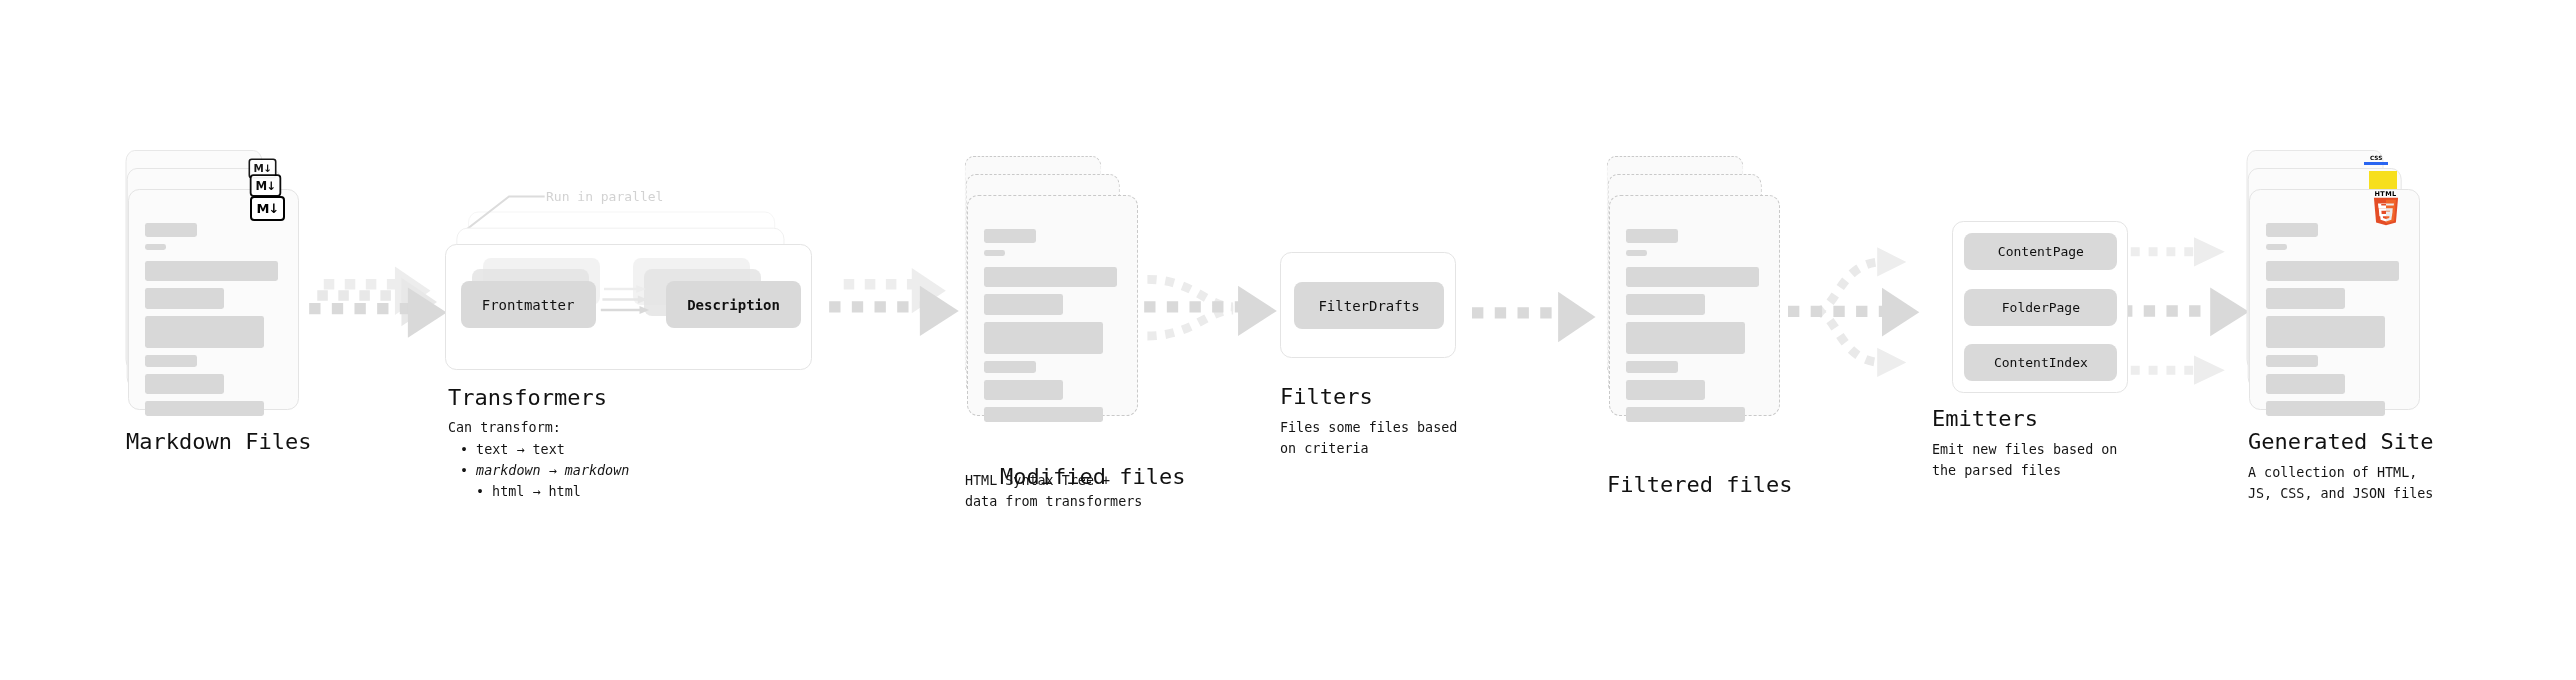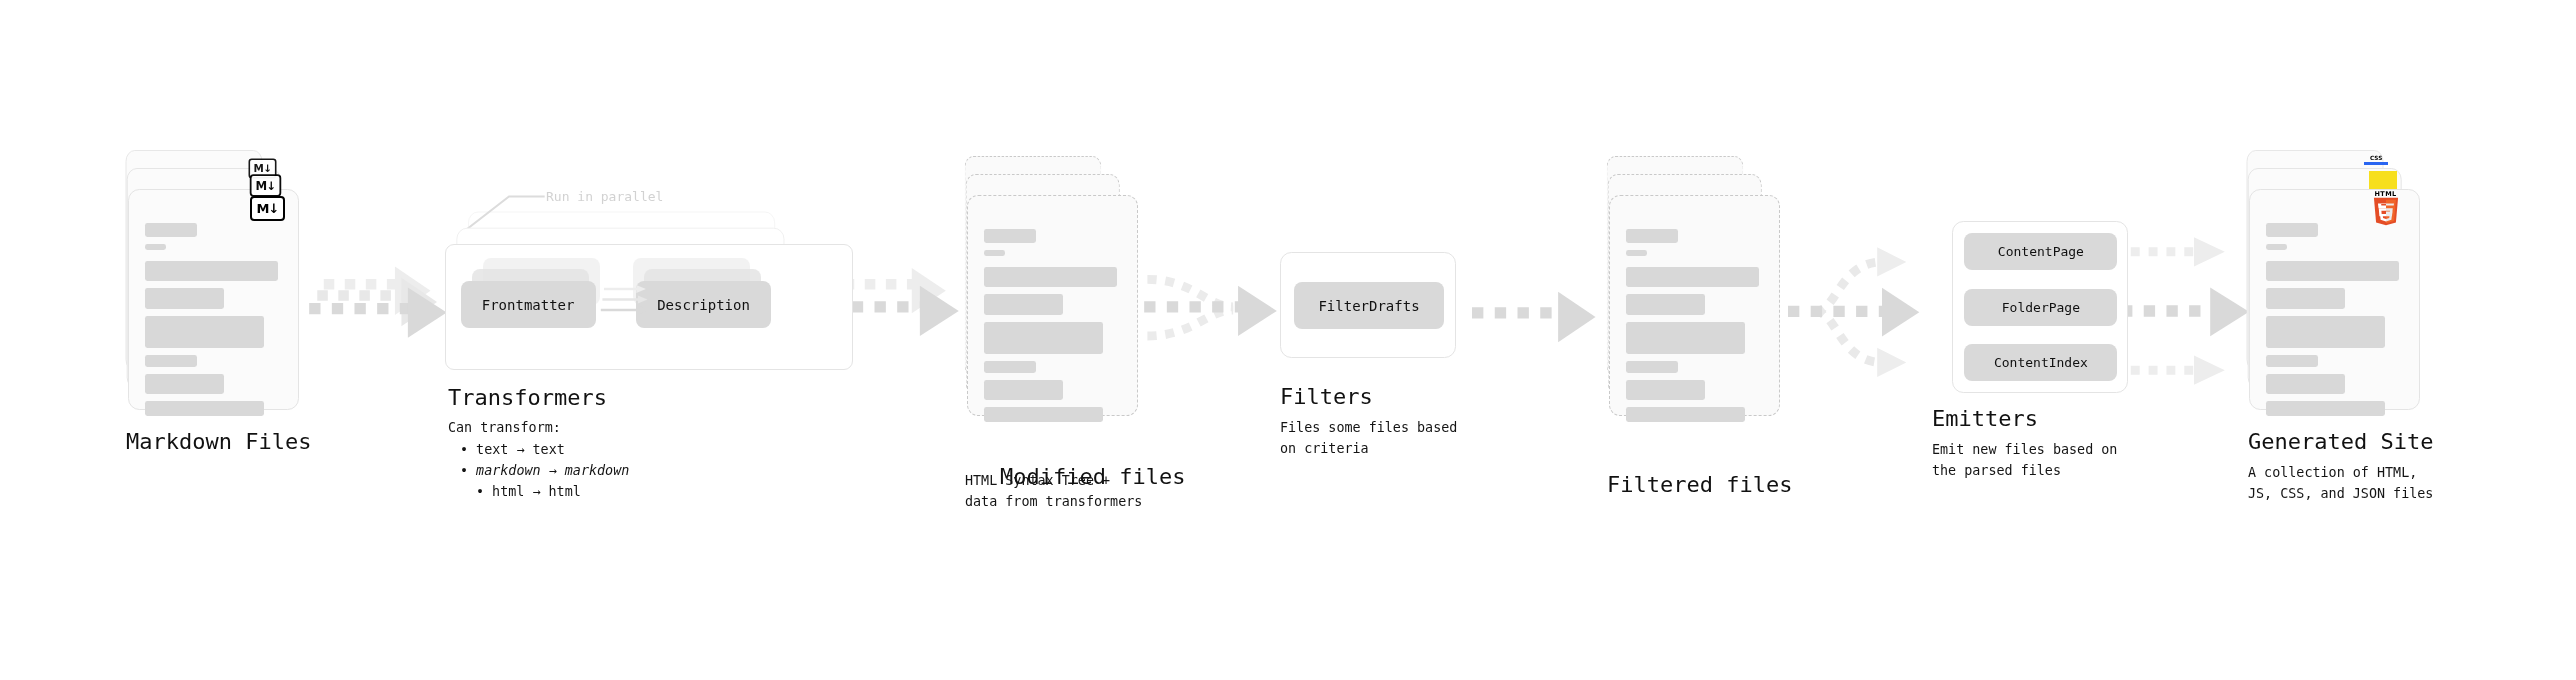--- a/index.html
+++ b/index.html
@@ -205,29 +205,29 @@
         <path d="M0,60 H128"></path>
       </g>
       <polygon points="122,34 170,65 122,96" fill="#d9d9d9"></polygon>
     </svg>
   </div>
 
   <div class="node" style="left:445px; top:244px; width:374px; height:126px;">
     <div style="position:relative;width:374px;height:126px;">
       <div class="pbox p3" style="width:349px;height:126px;"></div>
       <div class="pbox p2" style="width:349px;height:126px;"></div>
-      <div class="pbox p1" style="width:408px;height:126px;border-radius:9px;">
+      <div class="pbox p1" style="width:367px;height:126px;">
         <div class="chip g3" style="left:37px;top:13px;width:117px;height:47px;"></div>
         <div class="chip g3" style="left:187px;top:13px;width:117px;height:47px;"></div>
         <div class="chip g2" style="left:26px;top:24.4px;width:117px;height:47px;"></div>
         <div class="chip g2" style="left:198px;top:24.4px;width:117px;height:47px;"></div>
         <div class="chip" style="left:14.6px;top:36px;width:135px;height:47px;">
           <span>Frontmatter</span>
         </div>
-        <div class="chip" style="left:190px;top:36px;width:135px;height:47px;">
+        <div class="chip" style="left:220px;top:36px;width:135px;height:47px;font-weight:bold;">
           <span>Description</span>
         </div>
         <div class="arrowsvg" style="left:153px;top:36px;">
           <svg width="52" height="50" viewBox="0 0 64 62">
             <g fill="none" stroke="#ededed" stroke-width="3">
               <path d="M6,10 H48"></path>
                 <polygon points="46,5 58,10 46,15" fill="#ededed" stroke="none"></polygon>
               <path d="M4,23 H50" stroke="#e6e6e6"></path>
                 <polygon points="48,18 60,23 48,28" fill="#e6e6e6" stroke="none"></polygon>
               <path d="M2,36 H52" stroke="#d9d9d9"></path>

